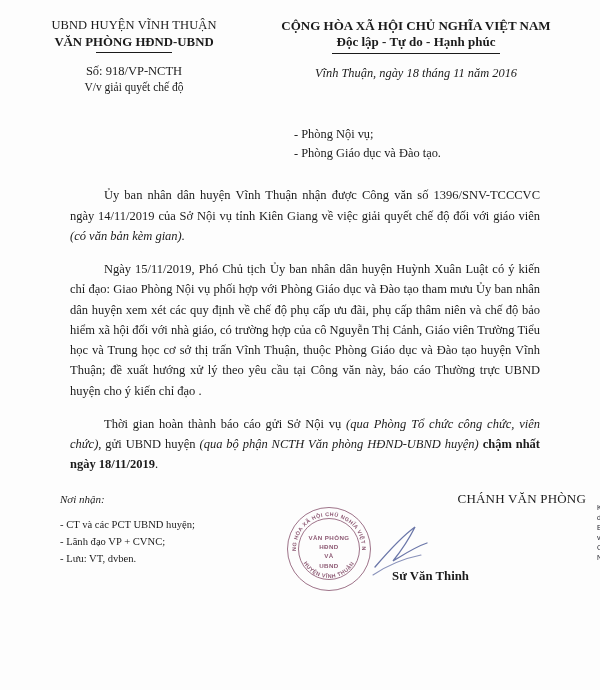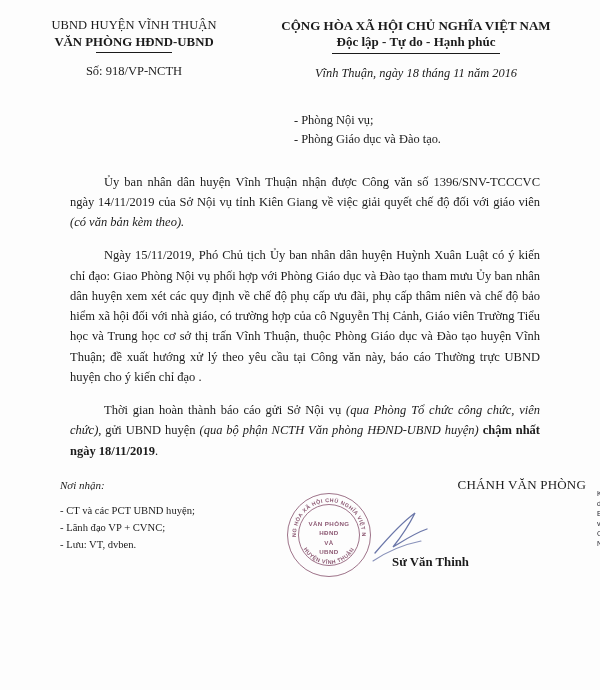--- a/index.html
+++ b/index.html
@@ -242,41 +242,42 @@
 
 <div class="page">
 
   <div class="header">
 
     <div class="header-left">
       <div class="org-line1">UBND HUYỆN VĨNH THUẬN</div>
       <div class="org-line2">VĂN PHÒNG HĐND-UBND</div>
       <div class="rule-short"></div>
       <div class="doc-no">Số: 918/VP-NCTH</div>
+      <div class="doc-subject">V/v giải quyết chế độ</div>
     </div>
 
     <div class="header-right">
       <div class="nation-line1">CỘNG HÒA XÃ HỘI CHỦ NGHĨA VIỆT NAM</div>
       <div class="nation-line2">Độc lập - Tự do - Hạnh phúc</div>
       <div class="rule-mid"></div>
       <div class="place-date">Vĩnh Thuận, ngày 18 tháng 11 năm 2016</div>
     </div>
 
   </div>
 
   <div class="recipient-block">
     <div class="recipient-list">
       <div>- Phòng Nội vụ;</div>
       <div>- Phòng Giáo dục và Đào tạo.</div>
     </div>
   </div>
 
   <div class="body-text">
 
-    <p><span>Ủy ban nhân dân huyện Vĩnh Thuận nhận được Công văn số 1396/SNV-TCCCVC ngày 14/11/2019 của Sở Nội vụ tỉnh Kiên Giang về việc giải quyết chế độ đối với giáo viên </span><span class="it">(có văn bản kèm theo).</span></p>
+    <p><span>Ủy ban nhân dân huyện Vĩnh Thuận nhận được Công văn số 1396/SNV-TCCCVC ngày 14/11/2019 của Sở Nội vụ tỉnh Kiên Giang về việc giải quyết chế độ đối với giáo viên </span><span class="it">(có văn bản kèm gian).</span></p>
 
     <p>Ngày 15/11/2019, Phó Chủ tịch Ủy ban nhân dân huyện Huỳnh Xuân Luật có ý kiến chỉ đạo: Giao Phòng Nội vụ phối hợp với Phòng Giáo dục và Đào tạo tham mưu Ủy ban nhân dân huyện xem xét các quy định về chế độ phụ cấp ưu đãi, phụ cấp thâm niên và chế độ bảo hiểm xã hội đối với nhà giáo, có trường hợp của cô Nguyễn Thị Cảnh, Giáo viên Trường Tiểu học và Trung học cơ sở thị trấn Vĩnh Thuận, thuộc Phòng Giáo dục và Đào tạo huyện Vĩnh Thuận; đề xuất hướng xử lý theo yêu cầu tại Công văn này, báo cáo Thường trực UBND huyện cho ý kiến chỉ đạo .</p>
 
     <p><span>Thời gian hoàn thành báo cáo gửi Sở Nội vụ </span><span class="it">(qua Phòng Tổ chức công chức, viên chức)</span><span>, gửi UBND huyện </span><span class="it">(qua bộ phận NCTH Văn phòng HĐND-UBND huyện)</span><span class="bd"> chậm nhất ngày 18/11/2019</span><span>.</span></p>
 
 
   </div>
 
   <div class="footer">
 

